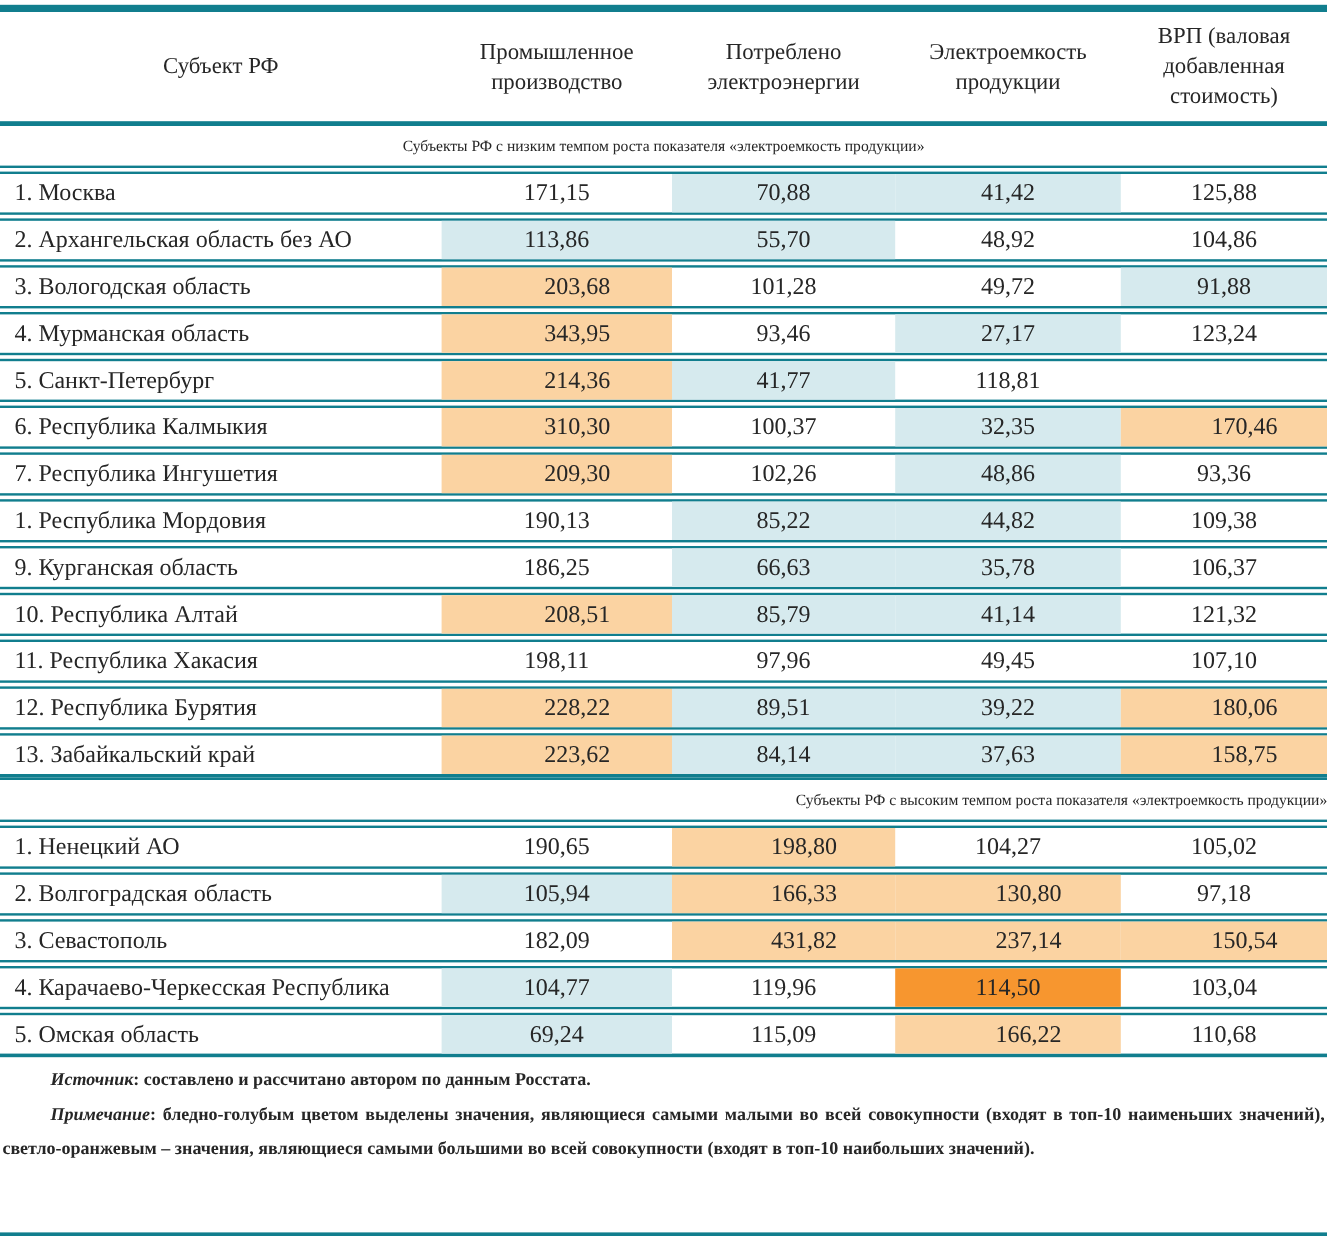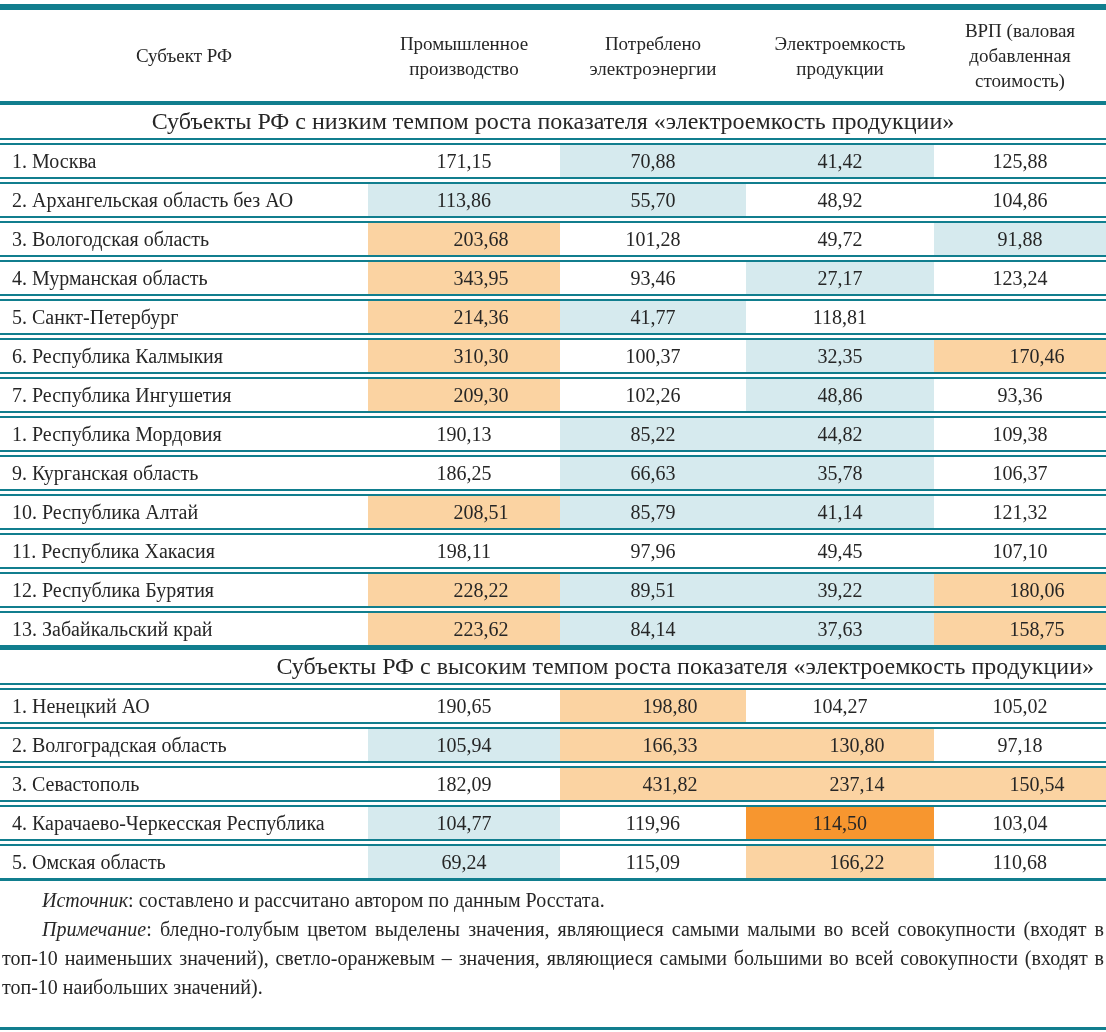--- a/index.html
+++ b/index.html
@@ -31,22 +31,22 @@
   }
   .header-cell{
     display:flex;align-items:center;justify-content:center;
     text-align:center;
     font-size:19px;line-height:25px;
     padding:1px 8px;
   }
 
   .section-title{
     text-align:center;
-    font-size:24px;line-height:25px;
-    padding:4px 12px 4px;
+    font-size:13px;line-height:25px;
+    padding:4px 0 4px;
     border-bottom:2px solid var(--teal);
     margin-bottom:3px;
   }
   .section-title.with-top{border-top:2px solid var(--teal);text-align:right;}
 
   .row{
     border-top:2px solid var(--teal);
     border-bottom:2px solid var(--teal);
     margin-bottom:3px;
     background:#fff;
@@ -58,24 +58,25 @@
   }
   .cell.name{text-align:left;padding-left:12px;}
   .cell.num{text-align:center;}
   .hl-low{background:var(--low);}
   .hl-high{background:var(--high);padding-left:38px;}
   .hl-max{background:var(--max);}
 
   .notes{margin-top:5px;padding-bottom:6px;}
   .notes p{
     margin:0;
-    font-size:20px;line-height:29px;
+    font-size:15px;line-height:29px;
     text-align:justify;
     text-indent:40px;
     padding:0 2px;
+    font-weight:bold;
   }
   .notes .lead{font-style:italic;}
 </style>
 </head>
 <body>
 
 <div class="page">
 
   <div class="top-rule"></div>
 

